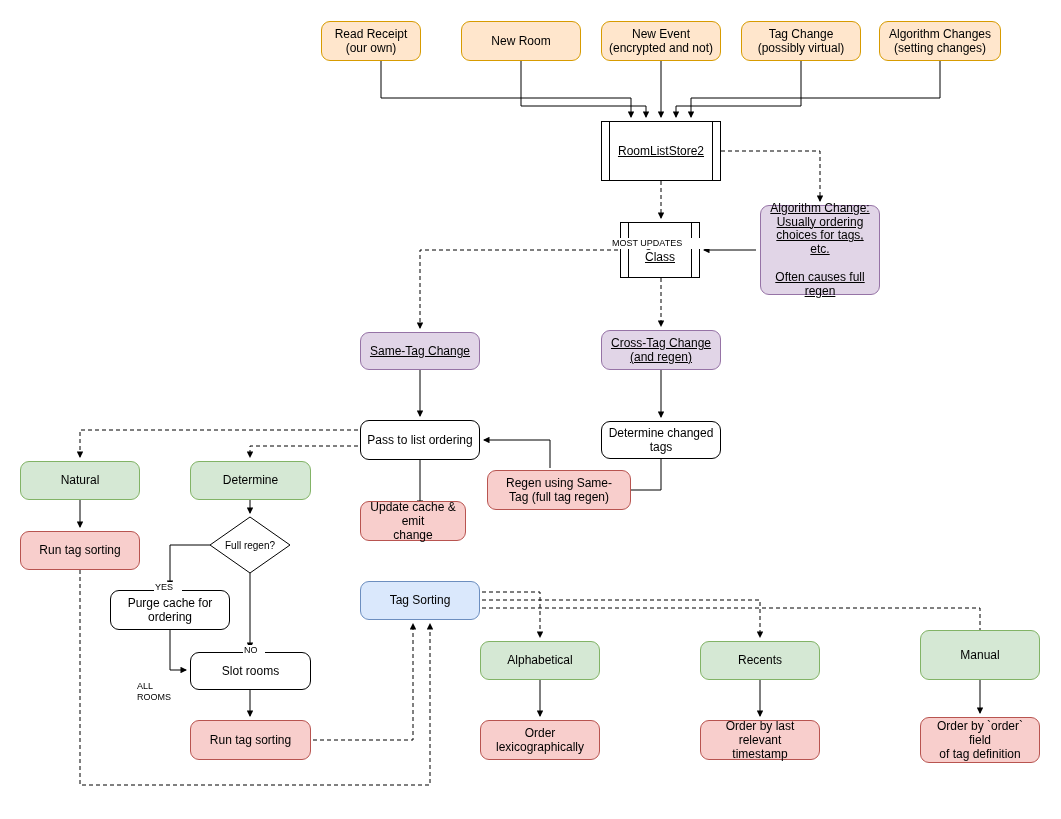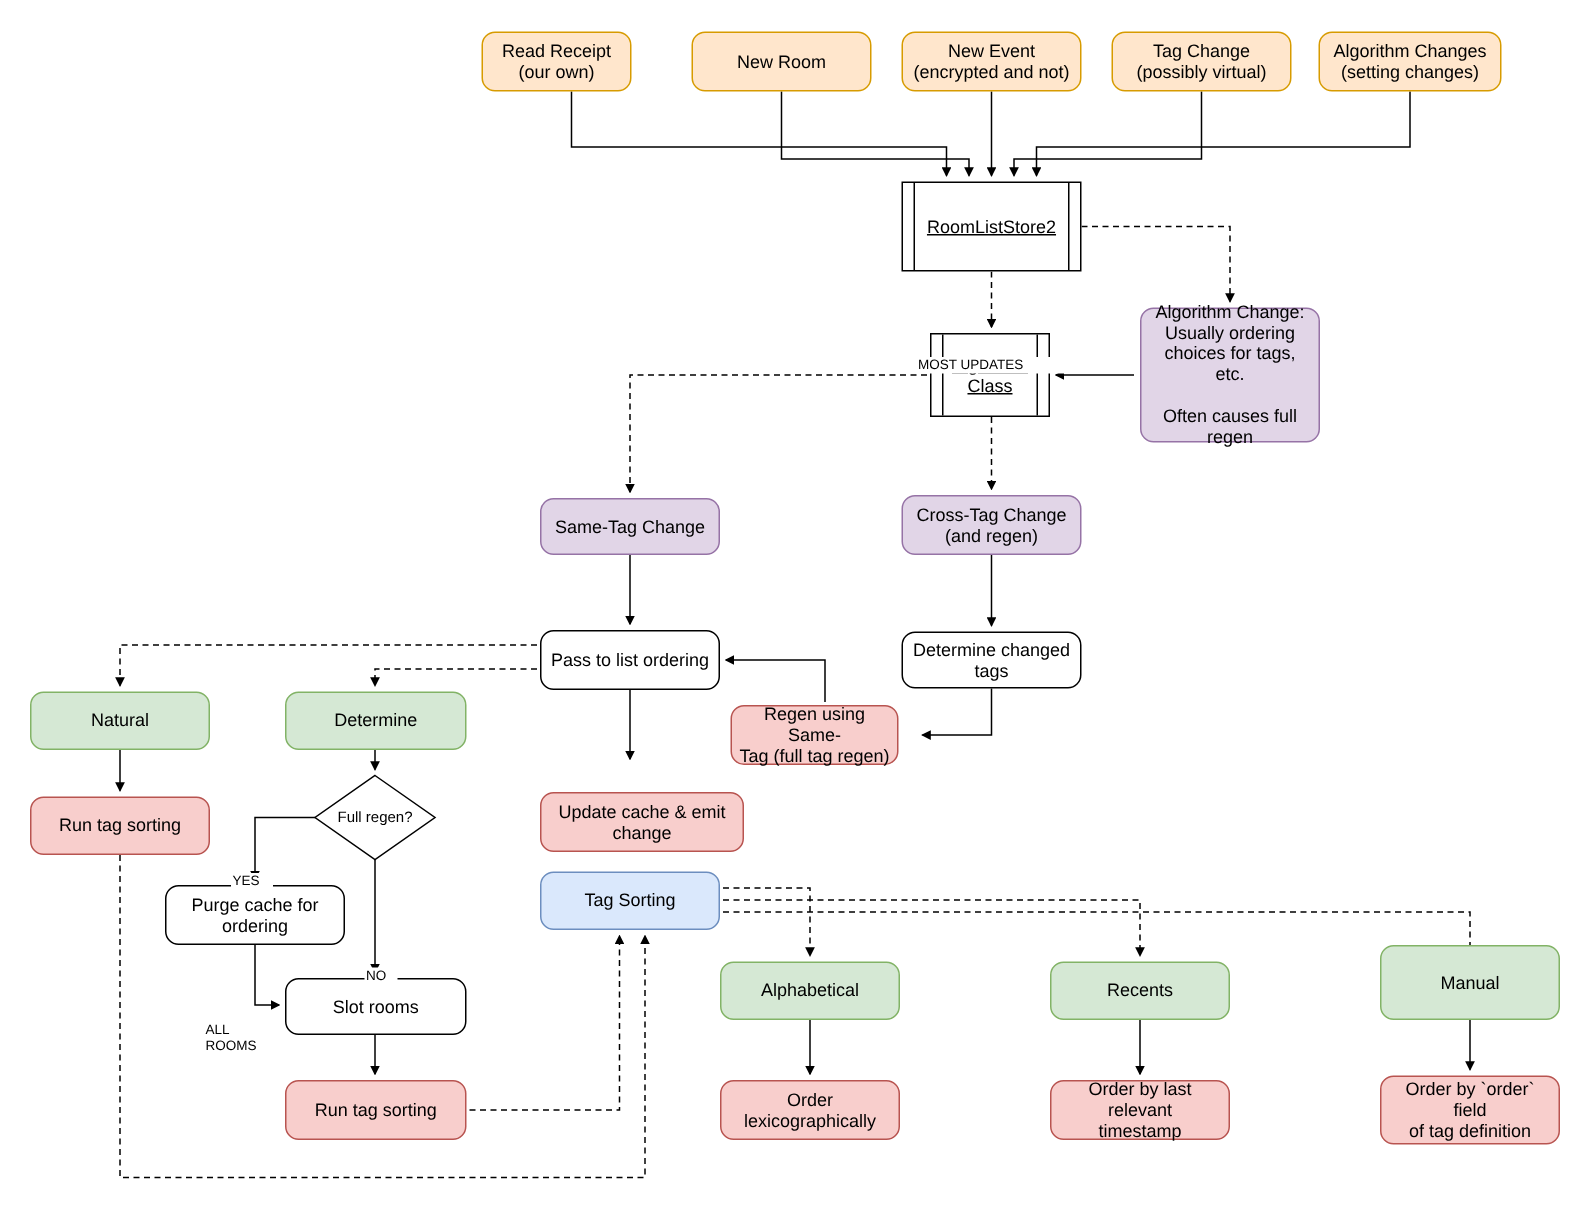--- a/index.html
+++ b/index.html
@@ -13,21 +13,21 @@
     display: flex; align-items: center; justify-content: center;
     text-align: center;
     font-size: 12px; line-height: 1.18;
     white-space: pre-line;
     border: 1px solid #000;
     background: #fff;
     border-radius: 9px;
     padding: 2px 4px;
   }
   .orange { background: var(--orange-fill, #ffe6cc); border-color: var(--orange-stroke, #d79b00); }
-  .purple { background: var(--purple-fill, #e1d5e7); border-color: var(--purple-stroke, #9673a6); }
+  .purple { background: var(--purple-fill, #e1d5e7); border-color: var(--purple-stroke, #9673a6); text-decoration: underline; }
   .green  { background: var(--green-fill,  #d5e8d4); border-color: var(--green-stroke,  #82b366); }
   .pink   { background: var(--pink-fill,   #f8cecc); border-color: var(--pink-stroke,   #b85450); }
   .blue   { background: var(--blue-fill,   #dae8fc); border-color: var(--blue-stroke,   #6c8ebf); }
   .white  { background: var(--white-fill,  #ffffff); border-color: var(--black-stroke, #000000); }
 
   .subroutine { border-radius: 0; text-decoration: underline; }
   .subroutine::before, .subroutine::after {
     content: ""; position: absolute; top: 0; bottom: 0; width: 1px; background: #000;
   }
   .subroutine::before { left: 7px; }
@@ -121,23 +121,23 @@
 Often causes full
 regen</div>
 
   <div class="node purple" style="left:360px;top:332px;width:120px;height:38px">Same-Tag Change</div>
   <div class="node purple" style="left:601px;top:330px;width:120px;height:40px">Cross-Tag Change
 (and regen)</div>
 
   <div class="node white" style="left:360px;top:420px;width:120px;height:40px">Pass to list ordering</div>
   <div class="node white" style="left:601px;top:421px;width:120px;height:38px">Determine changed
 tags</div>
-  <div class="node pink" style="left:487px;top:470px;width:112px;height:40px">Regen using Same-
+  <div class="node pink" style="left:487px;top:470px;width:144px;height:40px">Regen using Same-
 Tag (full tag regen)</div>
-  <div class="node pink" style="left:360px;top:528px;width:136px;height:40px">Update cache &amp; emit
+  <div class="node pink" style="left:360px;top:501px;width:106px;height:40px">Update cache &amp; emit
 change</div>
 
   <div class="node green" style="left:20px;top:461px;width:120px;height:39px">Natural</div>
   <div class="node green" style="left:190px;top:461px;width:121px;height:39px">Determine</div>
   <div class="node pink" style="left:20px;top:531px;width:120px;height:39px">Run tag sorting</div>
 
   <div class="diamond-label" style="left:212px;top:533px;width:76px;height:24px">Full regen?</div>
 
   <div class="node white" style="left:110px;top:590px;width:120px;height:40px">Purge cache for
 ordering</div>

